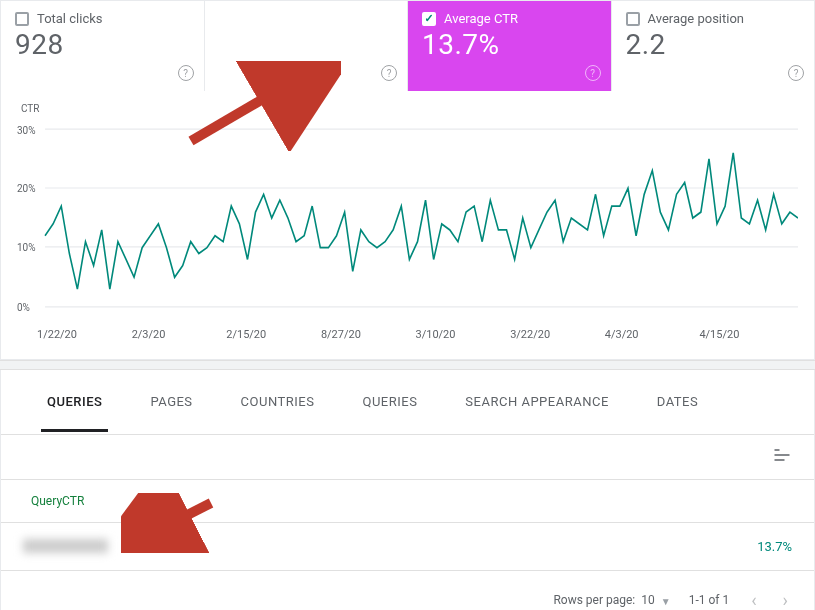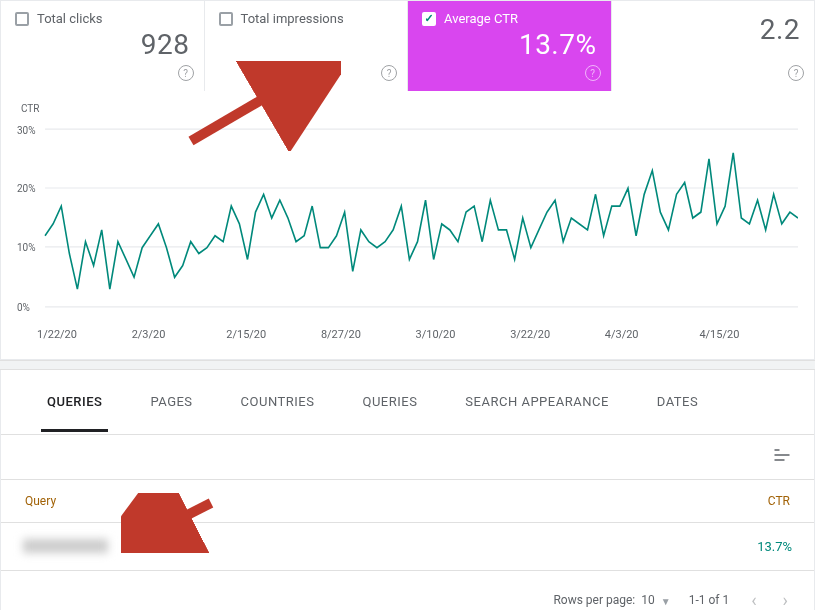--- a/index.html
+++ b/index.html
@@ -1,18 +1,18 @@
 <!DOCTYPE html>
 <html><head>
 <meta charset="utf-8">
 <style>
   * { box-sizing: border-box; margin: 0; padding: 0; }
   body { font-family: Roboto, Arial, sans-serif; background: #fff; color: #3c4043; width: 815px; }
   .panel { border: 1px solid #e8eaed; }
-  .cards { display: flex; text-align: right; }
+  .cards { display: flex; }
   .card { flex: 1; border-right: 1px solid #e8eaed; padding: 10px 14px 8px 14px; position: relative; min-height: 90px; cursor: pointer; }
   .card:last-child { border-right: none; }
   .card .top { display: flex; align-items: center; gap: 8px; font-size: 13px; color: #5f6368; }
   .card .value { font-size: 28px; font-weight: 400; color: #5f6368; margin-top: 2px; letter-spacing: 0.5px; }
   .checkbox { width: 14px; height: 14px; border: 2px solid #9aa0a6; display: inline-flex; align-items: center; justify-content: center; border-radius: 2px; }
   .checkbox.checked { background: #fff; border-color: #fff; }
   .card.active { background: #d946ef; color: #fff; }
   .card.active .top, .card.active .value { color: #fff; }
   .card.active .checkbox::after { content: "✓"; color: #00897b; font-size: 11px; font-weight: bold; line-height: 1; }
   .help { position: absolute; right: 10px; bottom: 10px; width: 16px; height: 16px; border: 1.5px solid currentColor; border-radius: 50%; display: flex; align-items: center; justify-content: center; font-size: 10px; opacity: 0.6; }
@@ -29,21 +29,21 @@
   
   .divider { height: 10px; background: #f1f3f4; border-top: 1px solid #e0e0e0; border-bottom: 1px solid #e0e0e0; }
   
   .tabs { display: flex; gap: 36px; padding: 2px 40px; border-bottom: 1px solid #e0e0e0; font-size: 13px; color: #5f6368; letter-spacing: 0.5px; }
   .tab { padding: 22px 6px 20px 6px; cursor: pointer; }
   .tab.active { color: #202124; border-bottom: 3px solid #202124; font-weight: 500; }
   
   .filter-row { display: flex; justify-content: flex-end; padding: 10px 22px; border-bottom: 1px solid #e0e0e0; }
   .filter-icon { cursor: pointer; color: #5f6368; }
   
-  .table-header { display: flex; justify-content: space-between; padding: 14px 24px; font-size: 12px; color: #a16207; border-bottom: 1px solid #e0e0e0; }
+  .table-header { display: flex; justify-content: flex-start; padding: 14px 30px; font-size: 12px; color: #15803d; border-bottom: 1px solid #e0e0e0; }
   .table-row { display: flex; justify-content: space-between; padding: 16px 22px; font-size: 13px; border-bottom: 1px solid #e0e0e0; position: relative; }
   .table-row .ctrval { color: #00897b; }
   .blurred { filter: blur(4px); background: #ccc; color: #999; width: 85px; height: 14px; }
   
   .pager { display: flex; justify-content: flex-end; align-items: center; gap: 18px; padding: 14px 22px; font-size: 12px; color: #5f6368; }
   .pager .sel { display: flex; align-items: flex-end; gap: 6px; }
   .pager .arrow-btn { cursor: pointer; opacity: 0.4; padding: 4px; font-size: 18px; }
 </style>
 </head>
 <body>
@@ -53,35 +53,35 @@
   <div class="cards">
     <div class="card">
       <div class="top">
         <span class="checkbox"></span>
         <span>Total clicks</span>
       </div>
       <div class="value">928</div>
       <div class="help">?</div>
     </div>
     <div class="card">
-      <div class="top">
-        <span class="checkbox"></span>
-        <span>Total impressions</span>
-      </div>
       <div class="help">?</div>
     </div>
     <div class="card active">
       <div class="top">
         <span class="checkbox checked"></span>
         <span>Average CTR</span>
       </div>
       <div class="value">13.7%</div>
       <div class="help">?</div>
     </div>
     <div class="card">
+      <div class="top">
+        <span class="checkbox"></span>
+        <span>Average position</span>
+      </div>
       <div class="value">2.2</div>
       <div class="help">?</div>
     </div>
   </div>
 
   <div class="chart-area">
     <div class="chart-title">CTR</div>
     <svg class="chart" viewBox="0 0 780 180" preserveAspectRatio="none">
 
       <line x1="28" y1="10" x2="780" y2="10" stroke="#e8eaed"></line>

